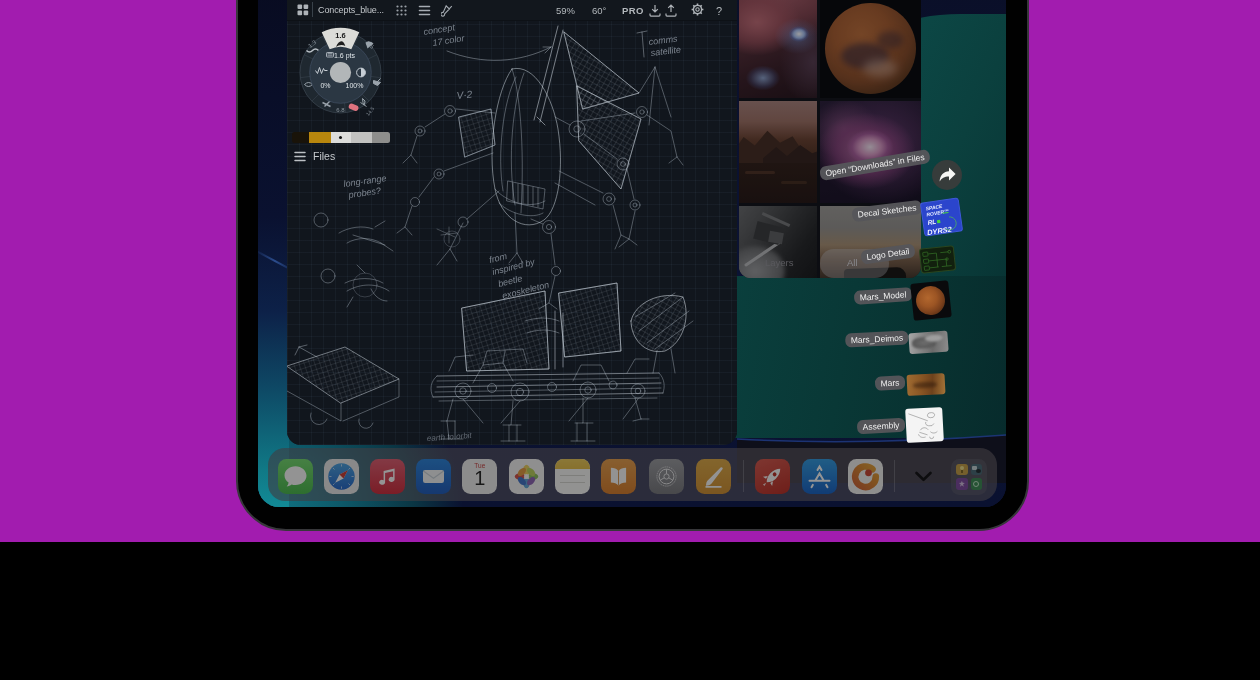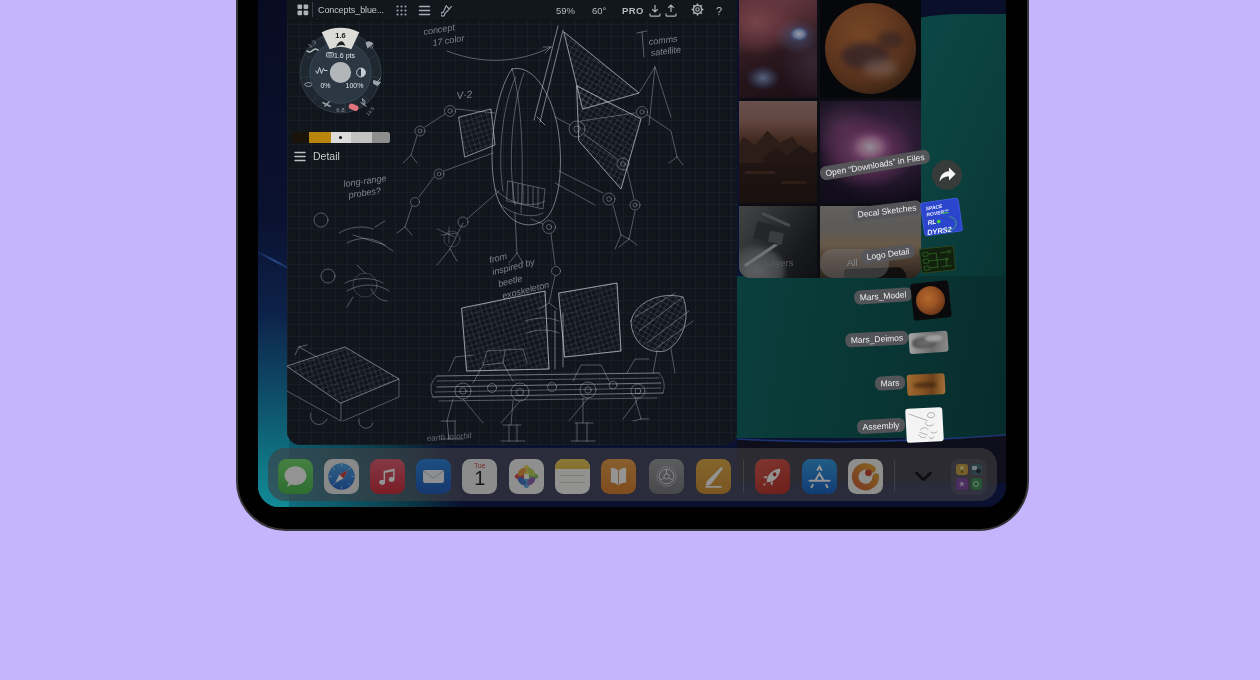--- a/index.html
+++ b/index.html
@@ -1,17 +1,17 @@
 <!DOCTYPE html>
 <html><head>
 <meta charset="utf-8">
 <style>
   html,body{margin:0;padding:0;background:#000;width:1260px;height:680px;overflow:hidden;}
   *{box-sizing:border-box;font-family:"Liberation Sans",sans-serif;}
-  #stage{position:absolute;top:0;left:0;width:1260px;height:680px;background:#c4b5fd;overflow:hidden;}
+  #stage{position:absolute;top:0;left:0;width:1260px;height:542px;background:#a21caf;overflow:hidden;}
 
   
   #ipad{position:absolute;left:236px;top:-62px;width:793px;height:593px;background:#010101;
         border:2px solid #37373a;border-radius:50px;}
   #screen{position:absolute;left:20px;top:38px;width:748px;height:529px;border-radius:21px;
           overflow:hidden;background:#0a1130;}
   
 
   
   #wp-base{position:absolute;inset:0;background:linear-gradient(180deg,#0a0f28 0%,#0b1334 55%,#0a1130 100%);}
@@ -301,21 +301,21 @@
             <div style="position:absolute;left:38.8px;width:20.5px;height:11px;background:#dcdcda;"></div>
             <div style="position:absolute;left:59.3px;width:20.9px;height:11px;background:#c2c2c0;"></div>
             <div style="position:absolute;left:80.2px;width:17.8px;height:11px;background:#8e8e8c;"></div>
             <div style="position:absolute;left:46.6px;top:4px;width:3px;height:3px;border-radius:50%;background:#111;"></div>
           </div>
           <svg style="position:absolute;left:7px;top:173px" width="12" height="11" viewBox="0 0 12 11">
             <g stroke="#bcc0c4" stroke-width="1.5" stroke-linecap="round">
                 <path d="M1 1.5h10M1 5.5h10M1 9.5h10"></path>
               </g>
           </svg>
-          <div style="position:absolute;left:26px;top:172px;font-size:10.5px;color:#c6cacd;">Detail</div>
+          <div style="position:absolute;left:26px;top:172px;font-size:10.5px;color:#c6cacd;">Files</div>
         </div>
       </div>
 
       <div id="pwin">
 
         <div class="tile" style="left:0;top:0;width:78px;height:120px;
           background:
             radial-gradient(13px 10px at 60px 56px, #ffffff 0%, rgba(175,205,255,0.85) 40%, rgba(100,130,210,0.4) 62%, rgba(80,110,180,0) 80%),
             radial-gradient(30px 24px at 58px 58px, rgba(130,165,235,0.5) 0%, rgba(80,110,190,0) 75%),
             radial-gradient(22px 16px at 24px 100px, rgba(165,200,250,0.75) 0%, rgba(90,120,190,0.3) 55%, rgba(70,100,170,0) 78%),

